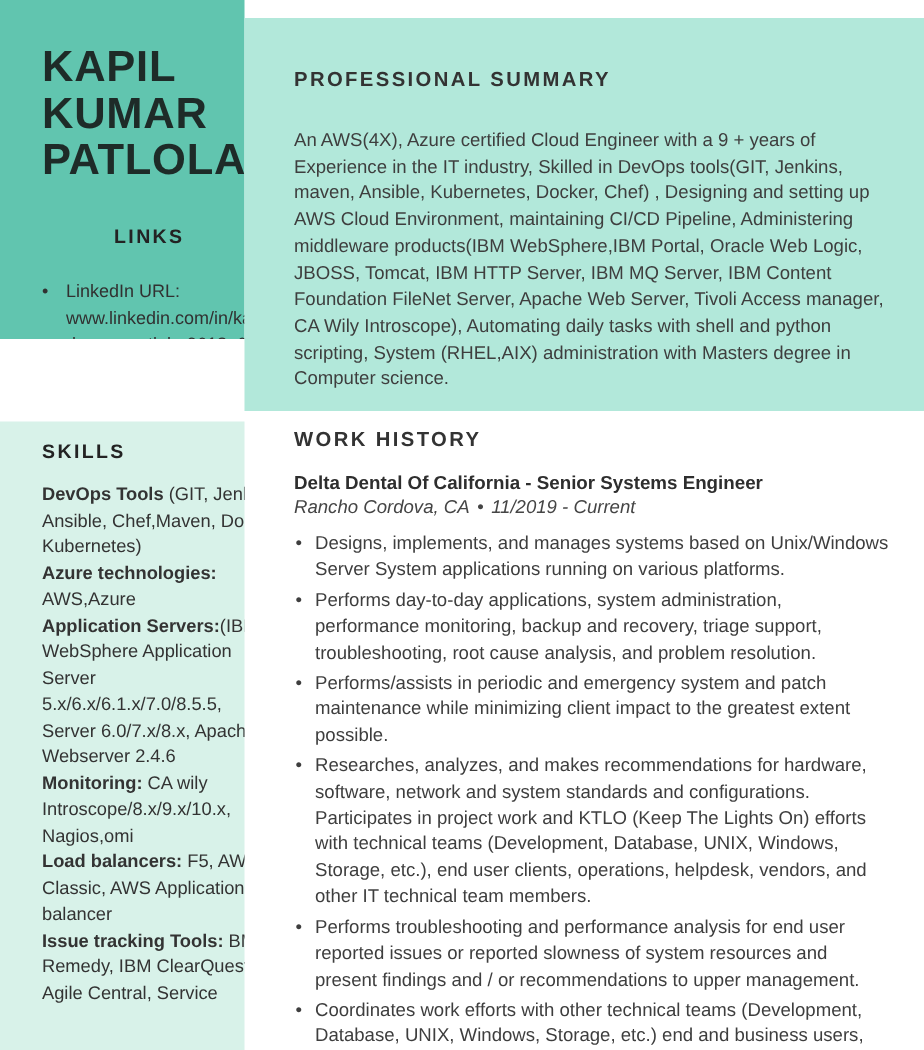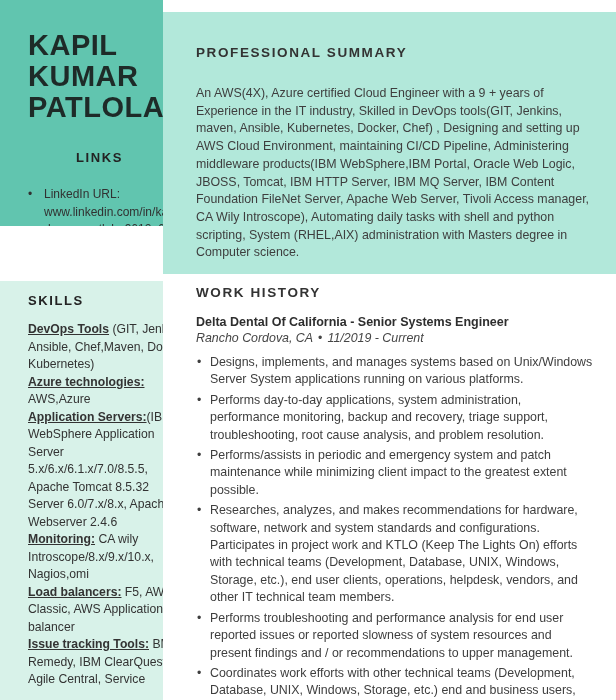--- a/index.html
+++ b/index.html
@@ -41,21 +41,21 @@
   
   .side-lower {
     position: absolute; left: 0; top: 281px;
     width: 163px; height: 473px;
     background: var(--sidebar_bg, #d8f2e9);
     overflow: hidden;
     padding: 12px 0 0 28px;
   }
   .skills { margin-top: 13px; font-size: 12.2px; line-height: 17.5px; color: #333333; }
   .skill-line { white-space: nowrap; }
-  .skill-label { font-weight: bold; text-decoration: underline; }
+  .skill-label { font-weight: bold; }
 
   
   .main { position: absolute; left: 196px; top: 285px; width: 398px; }
   .job { margin-top: 15px; }
   .job-title { font-size: 12.5px; font-weight: bold; color: #2e2e2e; }
   .job-meta { font-size: 12.4px; font-style: italic; color: #454545; margin-top: 2px; }
   .meta-sep { margin: 0 5px; font-style: normal; }
   .bullets { list-style: none; margin-top: 9px; font-size: 12.4px; line-height: 17.4px; color: #3e3e3e; }
   .bullet-item { position: relative; padding-left: 14px; margin-bottom: 3px; }
   .bullet-item::before { content: "\2022"; position: absolute; left: 1px; }
@@ -104,21 +104,20 @@
         <div class="skill-line"><span class="skill-label"></span><span class="skill-rest">AWS,Azure</span></div>
 
         <div class="skill-line"><span class="skill-label">Application Servers:</span><span class="skill-rest">(IBM</span></div>
 
         <div class="skill-line"><span class="skill-label"></span><span class="skill-rest">WebSphere Application</span></div>
 
         <div class="skill-line"><span class="skill-label"></span><span class="skill-rest">Server</span></div>
 
         <div class="skill-line"><span class="skill-label"></span><span class="skill-rest">5.x/6.x/6.1.x/7.0/8.5.5,</span></div>
 
-        <div class="skill-line"><span class="skill-label"></span><span class="skill-rest">Apache Tomcat 8.5.32</span></div>
 
 
         <div class="skill-line"><span class="skill-label"></span><span class="skill-rest">Server 6.0/7.x/8.x, Apache</span></div>
 
         <div class="skill-line"><span class="skill-label"></span><span class="skill-rest">Webserver 2.4.6</span></div>
 
         <div class="skill-line"><span class="skill-label">Monitoring:</span><span class="skill-rest"> CA wily</span></div>
 
         <div class="skill-line"><span class="skill-label"></span><span class="skill-rest">Introscope/8.x/9.x/10.x,</span></div>
 

